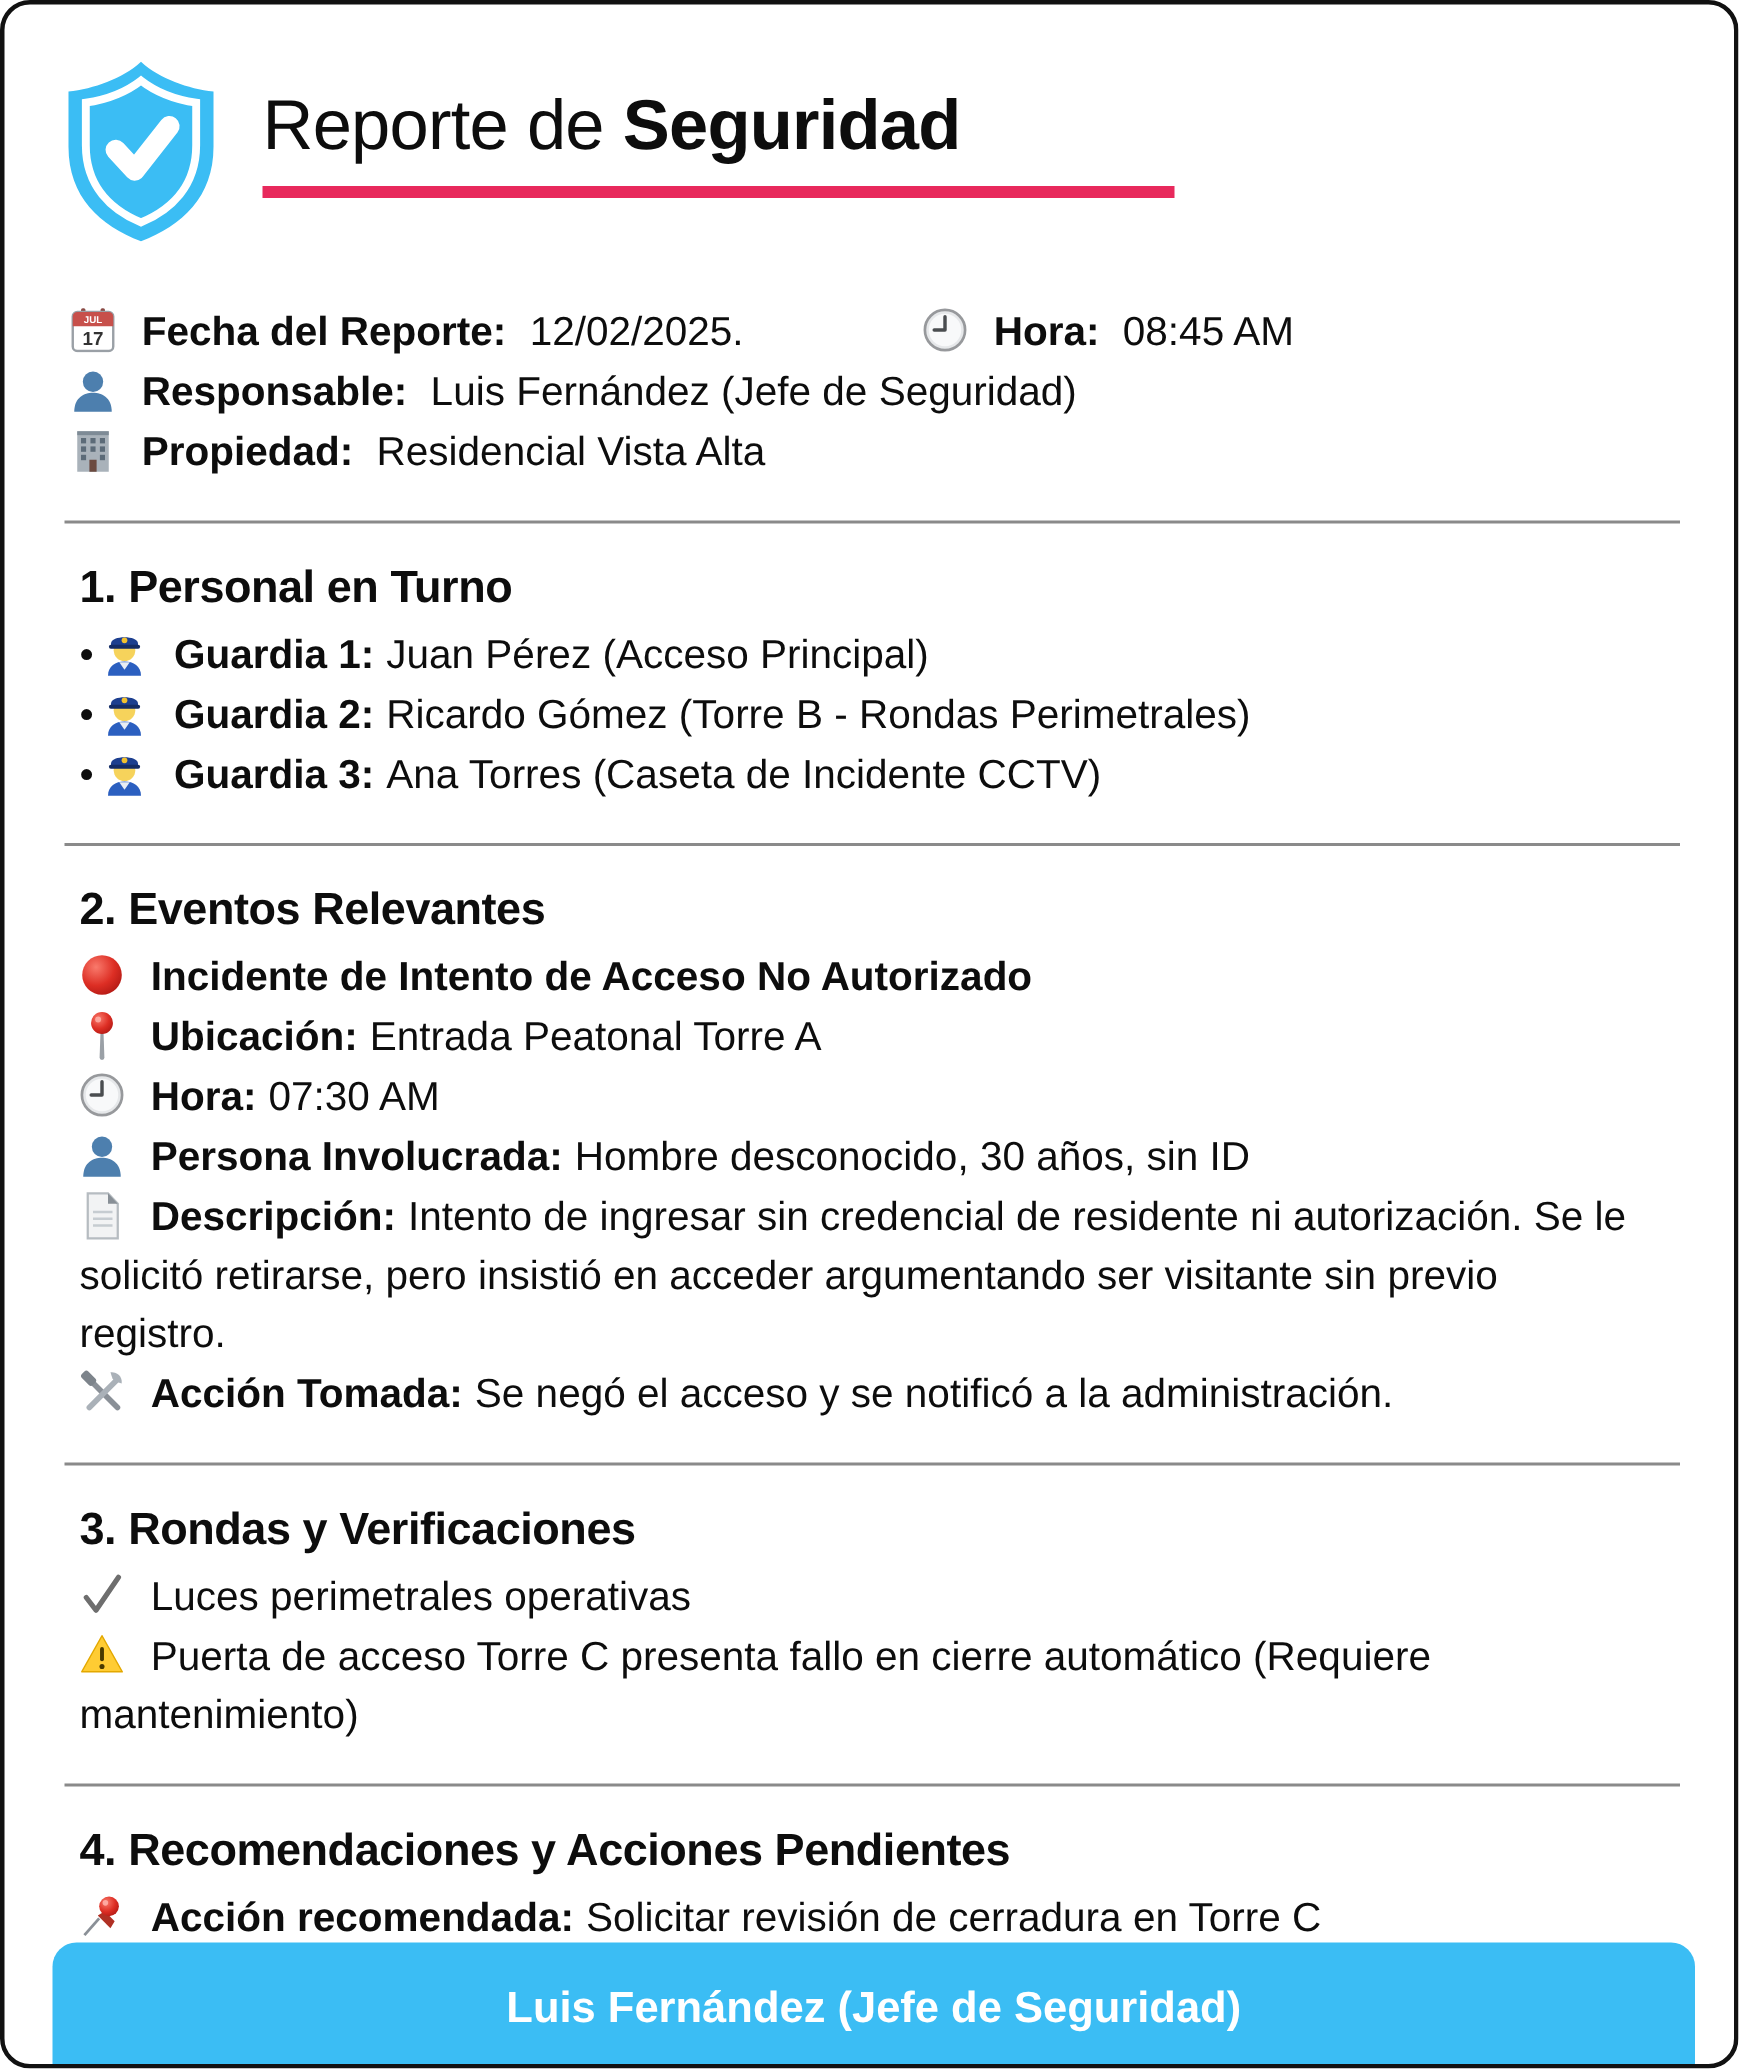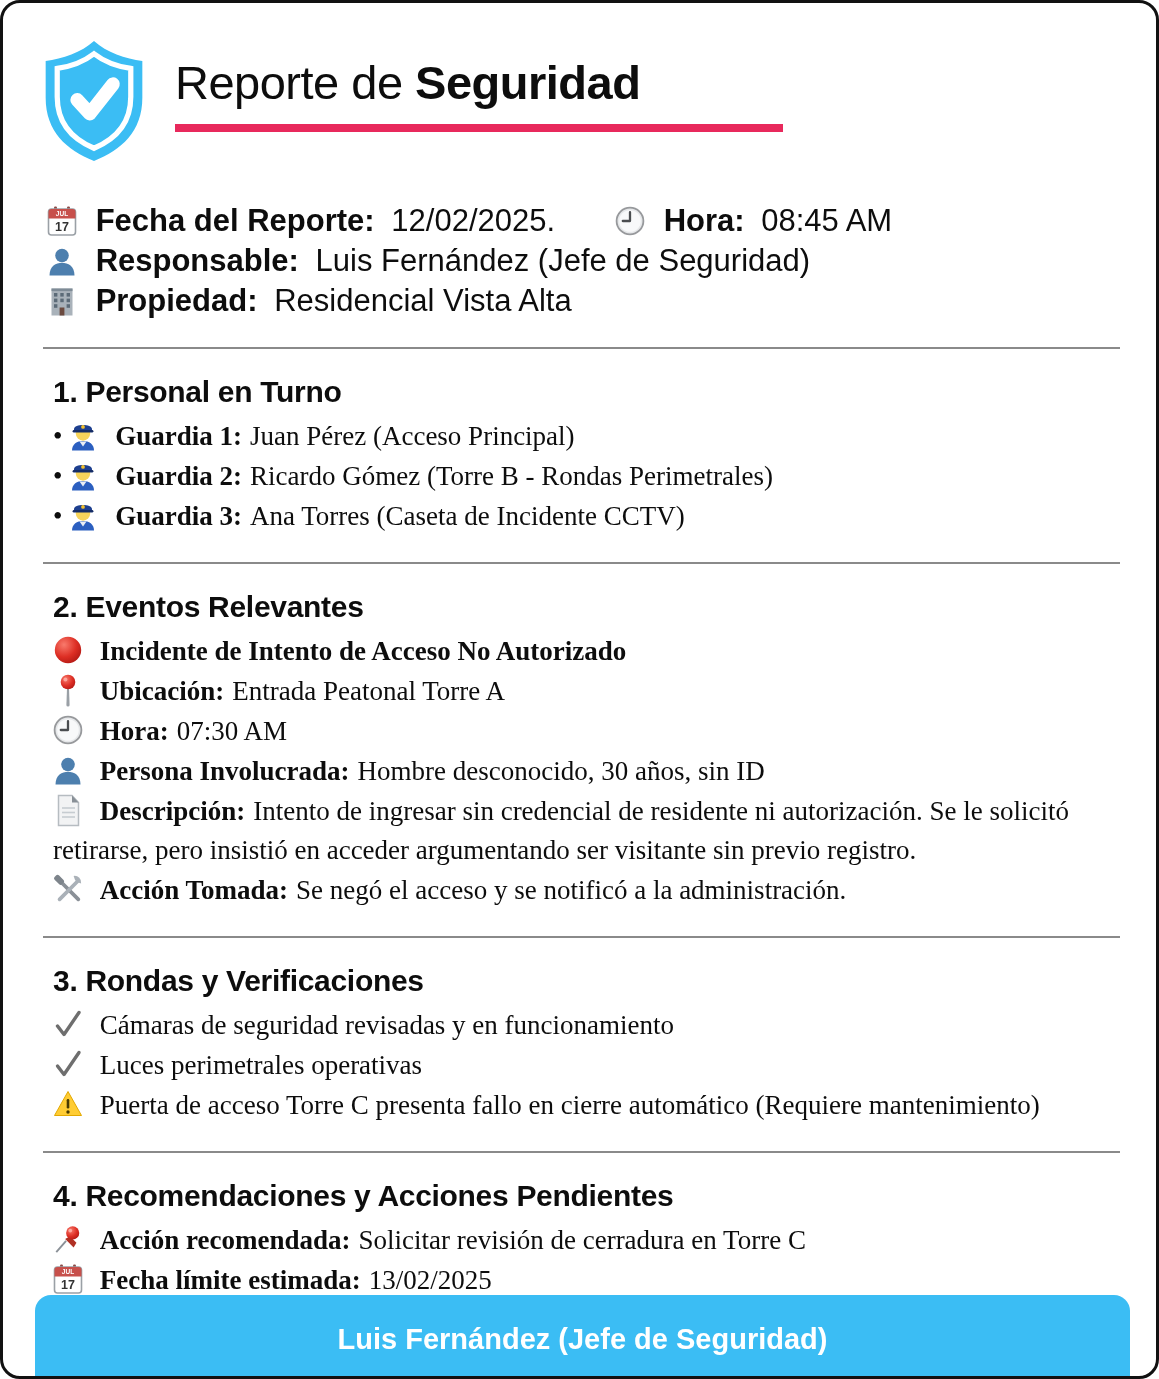--- a/index.html
+++ b/index.html
@@ -10,38 +10,38 @@
   
   .header { display:flex; align-items:flex-start; padding:36px 0 0 38px; }
   .shield-wrap { width:106px; height:124px; flex:0 0 auto; }
   .shield-wrap svg { width:100%; height:100%; }
   .title-wrap { margin-left:28px; padding-top:16px; }
   .title { font-size:47px; font-weight:400; letter-spacing:-0.5px; white-space:nowrap; }
   .title .t-bold { font-weight:800; }
   .title-underline { height:8px; width:608px; background:#e8295c; margin-top:14px; }
 
   
-  .meta { margin:38px 12px 0 44px; font-size:31px; line-height:40px; }
+  .meta { margin:38px 12px 0 44px; font-size:27px; line-height:40px; }
   .meta-row-1 { display:flex; }
   .meta-pair-fecha { width:568px; flex:0 0 auto; }
   .lbl { font-weight:700; }
   .lbl:not(:empty) { margin-right:8px; }
 
   
   .ic { display:inline-block; width:30px; height:30px; vertical-align:-5px; margin-right:10px; }
   .ic svg { width:100%; height:100%; display:block; }
   .ic-tall { height:33px; vertical-align:-7px; }
 
   
   hr.divider { border:none; border-top:2px solid #8a8a8a; margin:26px 36px 0 40px; }
 
   
   .section { padding:0 64px 0 50px; }
   .section-title { font-size:30px; font-weight:800; margin:26px 0 8px 0; letter-spacing:-0.3px; }
-  .line { font-size:27px; line-height:39px; margin-bottom:1px;font-family:Liberation Serif, serif; }
+  .line { font-size:27px; line-height:39px; margin-bottom:1px; }
   .bullet { margin-right:6px; }
   .section-4 .section-title { }
 
   
   .footer { position:absolute; left:32px; width:1095px; top:1292px; height:110px;
             background:#3bbdf4; border-radius:16px; text-align:center; }
   .footer-text { color:#fff; font-size:29px; font-weight:700; line-height:88px; }
 </style>
 </head>
 <body>
@@ -280,26 +280,20 @@
   </div>
 
   <hr class="divider">
 
   <div class="section section-3">
     <div class="section-title">3. Rondas y Verificaciones</div>
     <p class="line">
       <span class="ic"><svg viewBox="0 0 30 30">
             <use href="#sym-check"></use>
           </svg></span>
-      <span class="lbl"></span><span>Cámaras de seguridad revisadas y en funcionamiento</span>
-    </p>
-    <p class="line">
-      <span class="ic"><svg viewBox="0 0 30 30">
-            <use href="#sym-check"></use>
-          </svg></span>
       <span class="lbl"></span><span>Luces perimetrales operativas</span>
     </p>
     <p class="line">
       <span class="ic"><svg viewBox="0 0 30 30">
             <use href="#sym-warning"></use>
           </svg></span>
       <span class="lbl"></span><span>Puerta de acceso Torre C presenta fallo en cierre automático (Requiere mantenimiento)</span>
     </p>
   </div>
 

